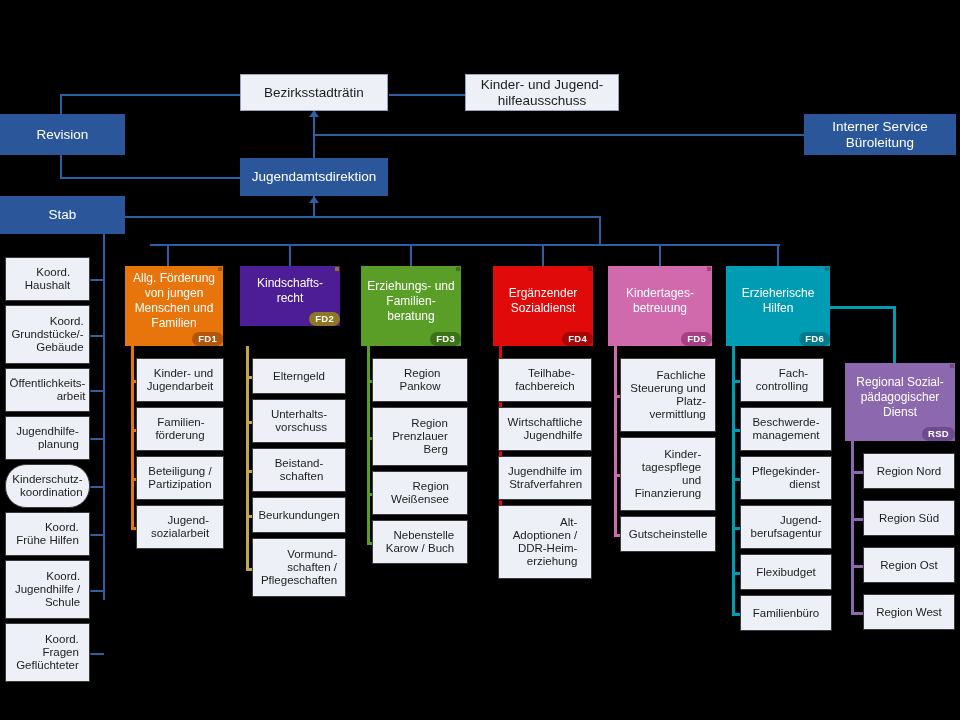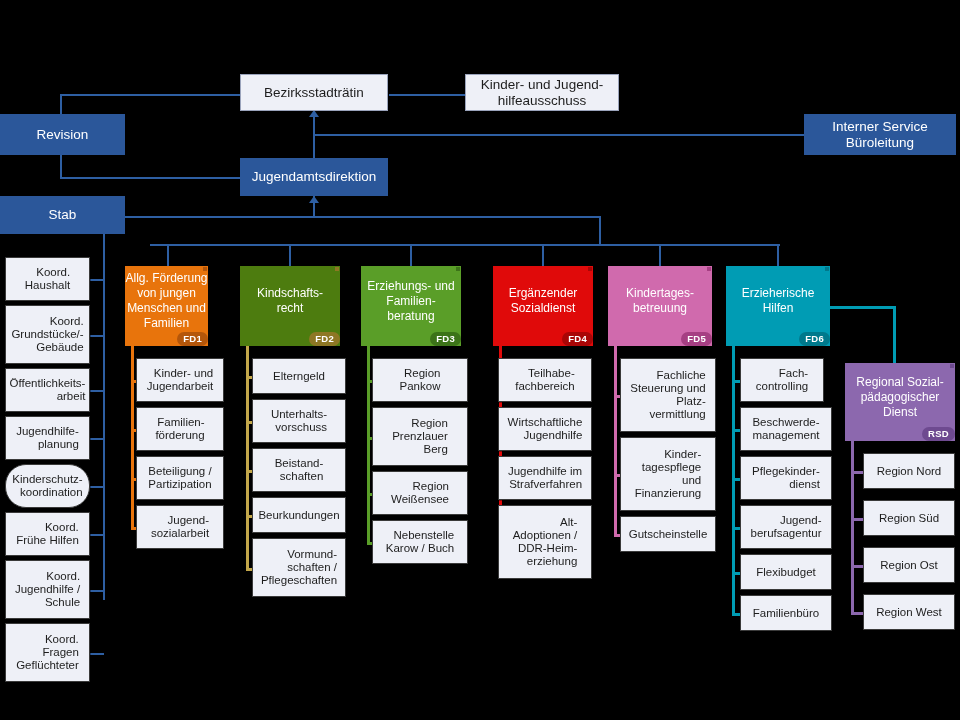--- a/index.html
+++ b/index.html
@@ -154,39 +154,39 @@
 Jugendhilfe /
 Schule</div>
       <div class="ln" style="left:90px;top:590px;width:14px;height:2px;background:#2e5fa3;"></div>
       <div class="node leaf" style="left:5px;top:623px;width:85px;height:59px;">Koord.
 Fragen
 Geflüchteter</div>
       <div class="ln" style="left:90px;top:653px;width:14px;height:2px;background:#2e5fa3;"></div>
     </div>
   <div id="dept-layer">
       <div class="ln" style="left:167px;top:246px;width:2px;height:20px;background:#2e5fa3;"></div>
-      <div class="dept" style="left:125px;top:266px;width:83px;height:80px;background:#e8740c;"><div class="" style="">Allg. Förderung
+      <div class="dept" style="left:125px;top:266px;width:98px;height:80px;background:#e8740c;"><div class="" style="">Allg. Förderung
 von jungen
 Menschen und
 Familien</div><div class="corner" style="background:#b4560a;"></div><div class="badge" style="background:#b4560a;">FD1</div></div>
       <div class="node leaf" style="left:136px;top:358px;width:88px;height:44px;">Kinder- und
 Jugendarbeit</div>
       <div class="ln" style="left:131px;top:380px;width:5px;height:3px;background:#e8740c;"></div>
       <div class="node leaf" style="left:136px;top:407px;width:88px;height:44px;">Familien-
 förderung</div>
       <div class="ln" style="left:131px;top:429px;width:5px;height:3px;background:#e8740c;"></div>
       <div class="node leaf" style="left:136px;top:456px;width:88px;height:44px;">Beteiligung /
 Partizipation</div>
       <div class="ln" style="left:131px;top:478px;width:5px;height:3px;background:#e8740c;"></div>
       <div class="node leaf" style="left:136px;top:505px;width:88px;height:44px;">Jugend-
 sozialarbeit</div>
       <div class="ln" style="left:131px;top:527px;width:5px;height:3px;background:#e8740c;"></div>
       <div class="ln" style="left:131px;top:346px;width:3px;height:184px;background:#e8740c;"></div>
       <div class="ln" style="left:289px;top:246px;width:2px;height:20px;background:#2e5fa3;"></div>
-      <div class="dept" style="left:240px;top:266px;width:100px;height:80px;background:#4d7c0f;"><div class="" style="">Kindschafts-
+      <div class="dept" style="left:240px;top:266px;width:100px;height:60px;background:#4c1d95;"><div class="" style="">Kindschafts-
 recht</div><div class="corner" style="background:#8e7724;"></div><div class="badge" style="background:#8e7724;">FD2</div></div>
       <div class="node leaf" style="left:252px;top:358px;width:94px;height:36px;">Elterngeld</div>
       <div class="ln" style="left:246px;top:376px;width:6px;height:3px;background:#c3a74a;"></div>
       <div class="node leaf" style="left:252px;top:399px;width:94px;height:44px;">Unterhalts-
 vorschuss</div>
       <div class="ln" style="left:246px;top:421px;width:6px;height:3px;background:#c3a74a;"></div>
       <div class="node leaf" style="left:252px;top:448px;width:94px;height:44px;">Beistand-
 schaften</div>
       <div class="ln" style="left:246px;top:470px;width:6px;height:3px;background:#c3a74a;"></div>
       <div class="node leaf" style="left:252px;top:497px;width:94px;height:36px;">Beurkundungen</div>

